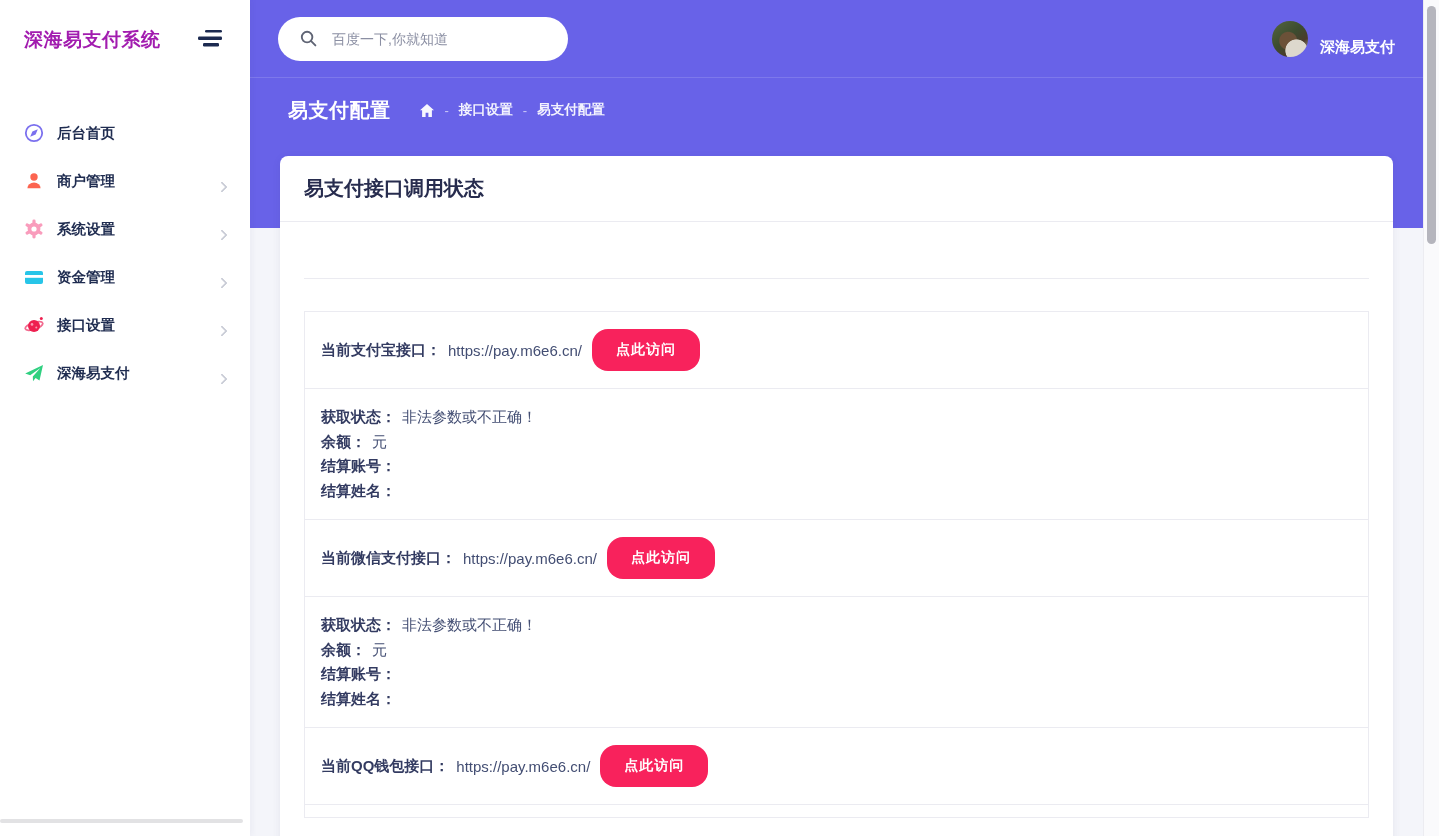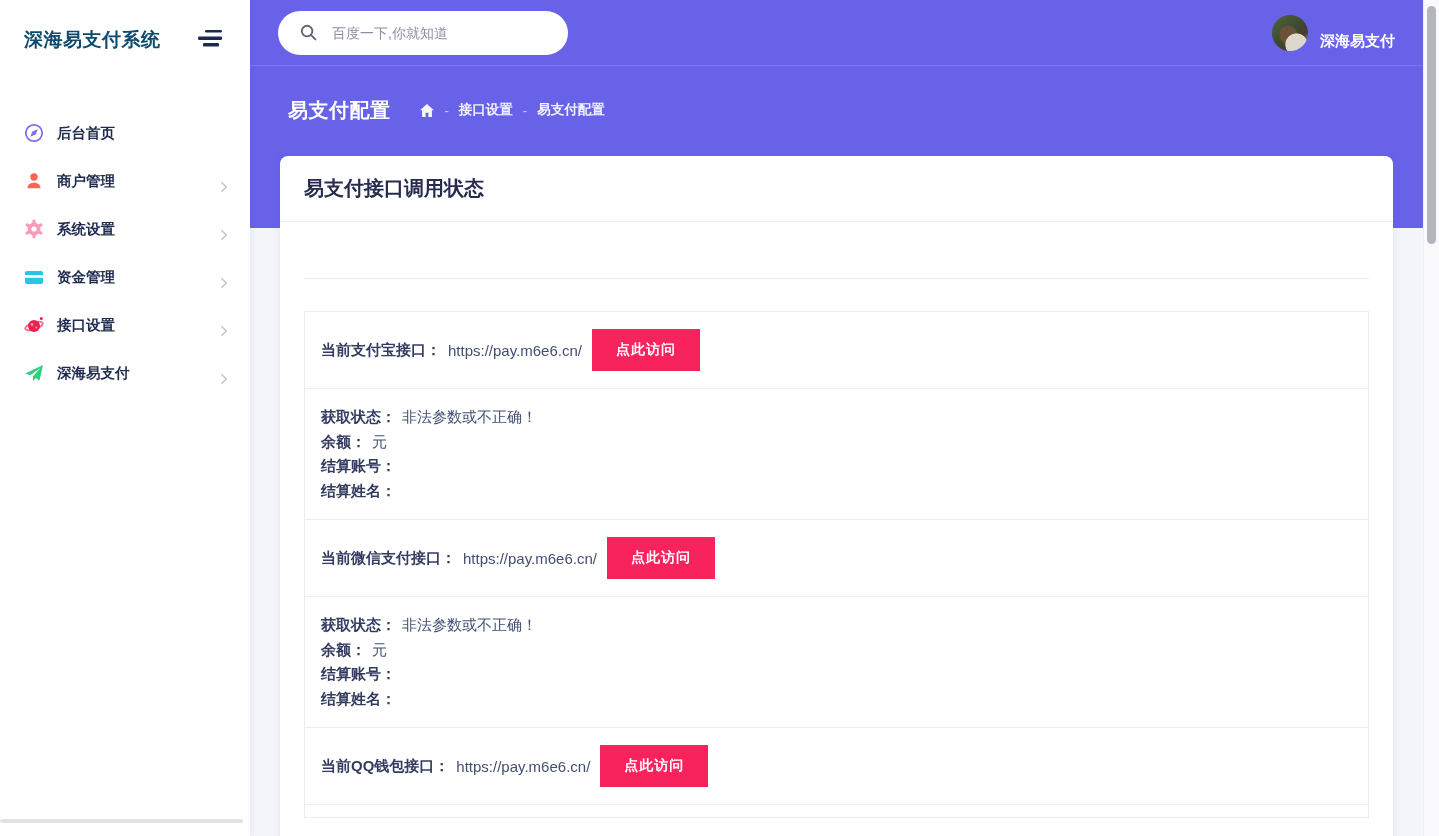--- a/index.html
+++ b/index.html
@@ -7,40 +7,40 @@
   body {
     font-family:"Liberation Sans","DejaVu Sans",sans-serif;
     background:#f4f5fa; position:relative; color:#333b61;
   }
   
   .sidebar {
     position:absolute; left:0; top:0; width:250px; height:836px;
     background:#ffffff; z-index:5; box-shadow:2px 0 6px rgba(60,60,110,0.05);
   }
   .sb-top { display:flex; align-items:center; justify-content:space-between; padding:26px 24px 0 24px; }
-  .logo { font-size:19px; font-weight:700; color:#0c4a6e; letter-spacing:0.5px; }
+  .logo { font-size:19px; font-weight:700; color:#a21caf; letter-spacing:0.5px; }
   .menu-toggle { background:none; border:none; cursor:pointer; padding:2px; }
   .menu { list-style:none; margin-top:42px; }
   .menu li {
     display:flex; align-items:flex-end; height:48px; padding:0 24px; cursor:pointer;
   }
   .menu .mi-icon { width:20px; height:20px; flex:0 0 20px; display:flex; align-items:center; justify-content:center; }
   .menu .mi-label { margin-left:13px; font-size:14.5px; font-weight:700; color:#1f2c50; }
   .chev {
     margin-left:auto; width:8px; height:8px;
     border-top:2px solid #c9ccd6; border-right:2px solid #c9ccd6;
     transform:rotate(45deg); border-radius:1px;
   }
   .sb-hline { position:absolute; left:0; bottom:13px; width:243px; height:4px; background:#e2e2e4; border-radius:2px; }
 
   
   .main { position:absolute; left:250px; top:0; right:0; bottom:0; }
   .purple-band { position:absolute; left:0; top:0; right:16px; height:228px; background:#6862e8; }
   .topbar {
-    position:absolute; left:0; top:0; right:16px; height:66px;
+    position:absolute; left:0; top:0; right:16px; height:78px;
     display:flex; align-items:center; padding:0 28px;
     border-bottom:1px solid rgba(255,255,255,0.14);
   }
   .search-pill {
     width:290px; height:44px; background:#ffffff; border-radius:22px;
     display:flex; align-items:center; padding-left:22px;
   }
   .search-pill input {
     border:none; outline:none; background:transparent; margin-left:15px;
     font-size:14px; color:#3c466b; width:210px;
@@ -83,21 +83,21 @@
   hr.sep { border:none; border-top:1px solid #ebebf1; margin:32px 0 32px; }
 
   .ptable { border:1px solid #ebebf1; }
   .trow { border-bottom:1px solid #ebebf1; }
   .trow:last-child { border-bottom:none; }
   .trow-if { display:flex; align-items:center; padding:17px 16px; }
   .if-label { font-size:15px; font-weight:700; color:#333b61; }
   .if-url { font-size:15px; color:#434e73; margin-left:7px; cursor:pointer; }
   .visit-btn {
     margin-left:10px; background:#f8225c; color:#ffffff; border:none;
-    font-size:14px; font-weight:700; padding:12px 24px; border-radius:0;
+    font-size:14px; font-weight:700; padding:12px 24px; border-radius:16px;
     cursor:pointer; font-family:"Liberation Sans","DejaVu Sans",sans-serif;
     letter-spacing:1px;
   }
   .trow-st { padding:16px; font-size:15px; line-height:24.5px; }
   .st-line .st-label { font-weight:700; color:#333b61; }
   .st-line .st-value { color:#434e73; margin-left:6px; }
   .trow-empty { height:12px; }
 
   
   .v-scroll {

